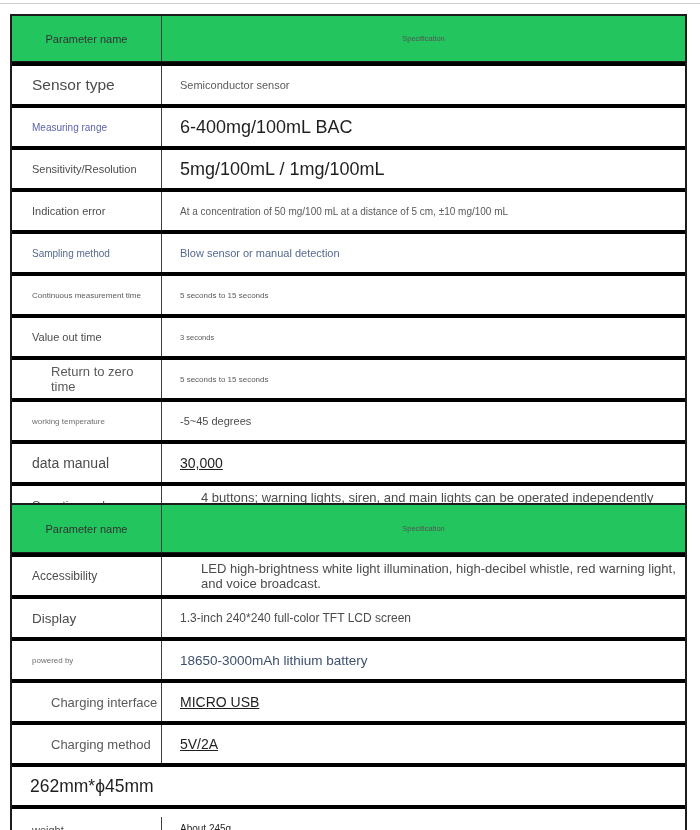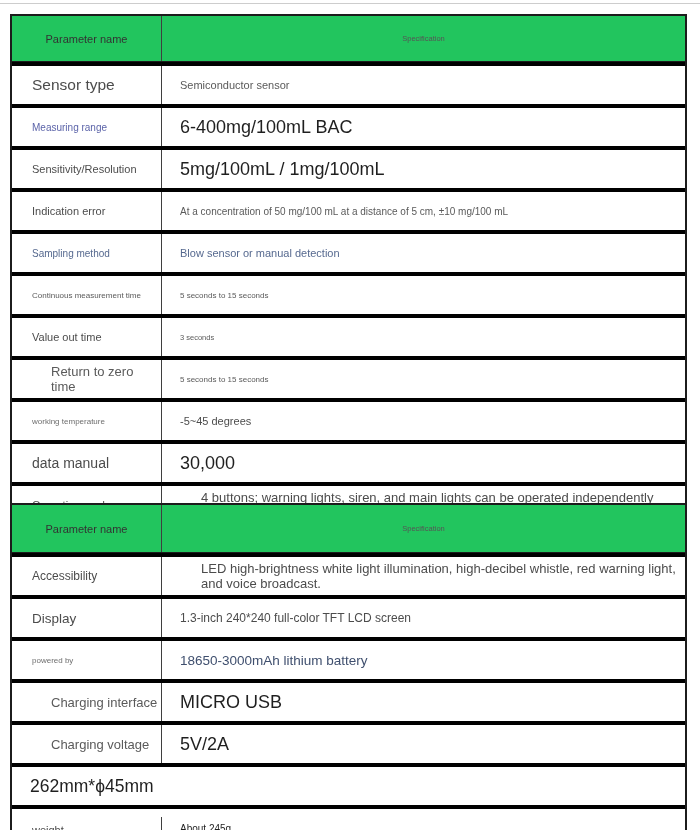--- a/index.html
+++ b/index.html
@@ -19,21 +19,21 @@
   .tbl-2 .tr.hdr{height:47px;}
   .td-l{width:150px;flex:0 0 150px;border-right:1px solid #3f3f3f;display:flex;align-items:center;
         padding-left:20px;box-sizing:border-box;overflow:hidden;}
   .td-v{flex:1;display:flex;align-items:center;padding-left:18px;box-sizing:border-box;overflow:hidden;}
   .hdr .td-l{justify-content:center;padding-left:0;font-size:11px;color:#333;}
   .hdr .td-v{justify-content:center;padding-left:0;font-size:7.5px;color:#555;}
   .v-top{align-items:flex-start;padding-top:7px;margin-top:8px;}
   
   .f7{font-size:7.5px;} .f8{font-size:8px;} .f9{font-size:13px;padding-left:39px;} .f10{font-size:10px;text-align:right;}
   .f11{font-size:11px;} .f12{font-size:12px;} .f13{font-size:13.5px;} .f14{font-size:14px;}
-  .f15{font-size:15.5px;} .f16{font-size:18px;} .f17{font-size:17.5px;} .f18{font-size:18px;}
+  .f15{font-size:15.5px;} .f16{font-size:14px;text-decoration:underline;} .f17{font-size:17.5px;} .f18{font-size:18px;}
   
   .c-dark{color:#1f1f1f;} .c-gray{color:#4c4c4c;} .c-mid{color:#5a5a5a;} .c-light{color:#6e6e6e;}
   .c-blue{color:#5c64a9;} .c-slate{color:#56698f;} .c-navy{color:#3f4f6e;}
 </style>
 </head>
 <body>
 
 <div class="top-line"></div>
 
 <div class="tbl tbl-1">
@@ -102,21 +102,21 @@
   </div>
   <div class="tr">
     <div class="td-l f8 c-light">powered by</div>
     <div class="td-v f13 c-navy">18650-3000mAh lithium battery</div>
   </div>
   <div class="tr">
     <div class="td-l f9 c-mid">Charging interface</div>
     <div class="td-v f16 c-dark">MICRO USB</div>
   </div>
   <div class="tr">
-    <div class="td-l f9 c-mid">Charging voltage</div>
+    <div class="td-l f9 c-mid">Charging method</div>
     <div class="td-v f16 c-dark">5V/2A</div>
   </div>
   <div class="tr">
     <div class="td-v f17 c-dark">262mm*ϕ45mm</div>
   </div>
   <div class="tr">
     <div class="td-l f11 c-gray v-top">weight</div>
     <div class="td-v f10 c-dark">About 245g</div>
   </div>
 </div>

